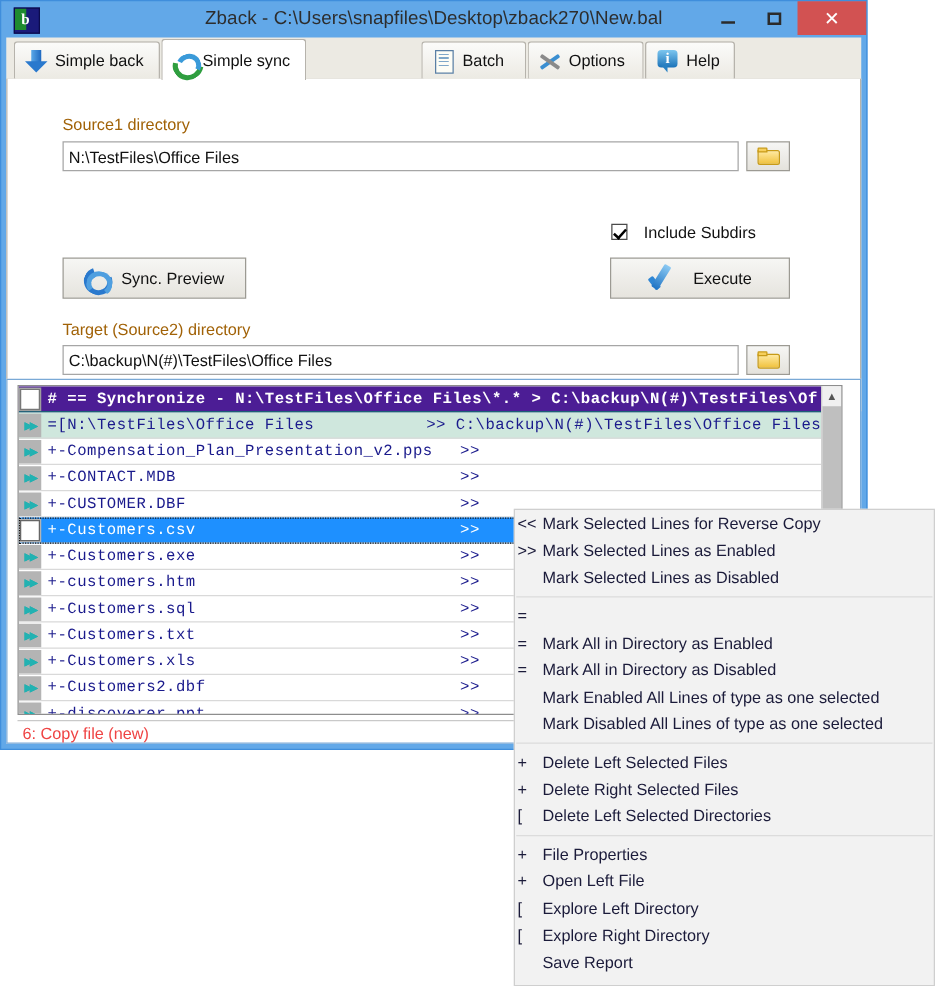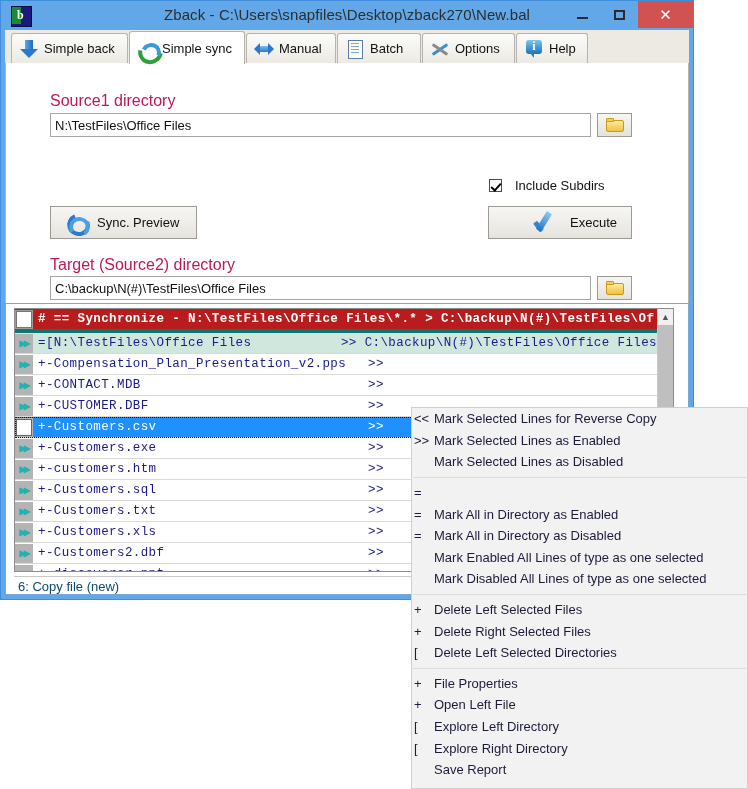--- a/index.html
+++ b/index.html
@@ -45,21 +45,21 @@
   .ic-tools{position:relative;}
   .ic-tools::before{content:"";position:absolute;left:1px;top:9px;width:18px;height:3px;background:#3b8fd1;transform:rotate(-35deg);border-radius:1px;}
   .ic-tools::after{content:"";position:absolute;left:1px;top:9px;width:18px;height:3px;background:#8a8a8a;transform:rotate(35deg);border-radius:1px;}
   .ic-info{position:relative;}
   .ic-info::before{content:"";position:absolute;left:2px;top:1px;width:16px;height:14px;background:linear-gradient(#7cc6ef,#1b72b8);border-radius:3px;}
   .ic-info::after{content:"i";position:absolute;left:0;top:0;width:20px;text-align:center;font:bold 12px "Liberation Serif",serif;color:#fff;line-height:15px;}
   .ic-info .tail{position:absolute;left:5px;top:13px;width:0;height:0;border-left:5px solid transparent;border-right:0 solid transparent;border-top:6px solid #2780c2;}
 
   
   .page{position:absolute;left:0;top:33px;width:684px;height:266px;background:#ffffff;border:1px solid #b6b3ac;border-top:none;box-sizing:border-box;}
-  .lbl{position:absolute;font-size:16px;color:#be185d;}
+  .lbl{position:absolute;font-size:13px;color:#a16207;}
   .txtbox{position:absolute;height:24px;background:#fff;border:1px solid #a6a6a6;box-sizing:border-box;
           font-size:13px;color:#111;padding:3px 4px;display:flex;align-items:center;}
   .folderbtn{position:absolute;width:35px;height:24px;background:linear-gradient(#f6f6f4,#e4e2dc);
              border:1px solid #9c9a93;box-sizing:border-box;display:flex;align-items:center;justify-content:center;cursor:default;}
   .fldr{position:relative;width:18px;height:14px;}
   .fldr::before{content:"";position:absolute;left:0;top:2px;width:18px;height:12px;background:linear-gradient(#ffe9a0,#f0c23e);border:1px solid #c79a17;box-sizing:border-box;border-radius:0 2px 2px 2px;}
   .fldr::after{content:"";position:absolute;left:0;top:0px;width:8px;height:4px;background:#f6cf5c;border:1px solid #c79a17;box-sizing:border-box;border-radius:1px 1px 0 0;}
   .chk-wrap{position:absolute;display:flex;align-items:center;gap:13px;font-size:13px;color:#111;cursor:default;}
   .chkbox{width:13px;height:13px;border:1px solid #4a4a4a;background:#fff;position:relative;box-sizing:border-box;}
   .chkbox::after{content:"";position:absolute;left:3px;top:1px;width:4px;height:8px;border:solid #000;border-width:0 2px 2px 0;transform:rotate(42deg);}
@@ -78,34 +78,34 @@
   .rows{position:absolute;left:0;top:0;right:16px;top:0;}
   .row{position:relative;height:20px;display:flex;align-items:center;border-bottom:1px solid #d9d9d9;overflow:hidden;white-space:nowrap;}
   .mark{width:18px;height:19px;flex:0 0 18px;background:#b4b4b4;display:flex;align-items:center;justify-content:center;}
   .mark .chev{color:#22b2b2;font:bold 12px "Liberation Sans",sans-serif;letter-spacing:-2px;text-shadow:0 0 0 #1aa;}
   .mark.blank{background:#b4b4b4;}
   .mark.blank .inner{width:14px;height:15px;background:#fff;border:1px solid #888;}
   .rtext{flex:1;font-family:"Liberation Mono",monospace;font-size:12.5px;color:#1a1a8c;padding-left:5px;letter-spacing:.4px;
          display:flex;align-items:center;overflow:hidden;}
   .rtext .gap{flex:1;}
   .arrow{padding-right:0;}
-  .row.head{background:#b91c1c;border-bottom:4px solid #0f766e;}
+  .row.head{background:#4c1d95;border-bottom:1px solid #0f766e;}
   .row.head .rtext{color:#ffffff;font-weight:bold;}
   .row.head .mark{background:#9e9e9e;}
   .row.head .mark .inner{width:14px;height:15px;background:#fff;border:1px solid #777;}
   .row.dir{background:#cfe7dd;}
   .row.sel{background:#1e90ff;outline:1px dotted #111;outline-offset:-1px;}
   .row.sel .rtext{color:#ffffff;}
   .row.sel .mark{background:#b4b4b4;}
   .row.sel .mark .inner{width:14px;height:15px;background:#fff;border:1px solid #666;}
   .sbar{position:absolute;right:0;top:0;width:16px;height:100%;background:#f0f0f0;border-left:1px solid #c8c8c8;box-sizing:border-box;}
   .sbtn{position:absolute;left:0;top:0;width:15px;height:16px;background:#f0f0f0;display:flex;align-items:center;justify-content:center;font-size:9px;color:#555;}
   .sthumb{position:absolute;left:0;top:16px;width:15px;height:155px;background:#bfbfbf;}
   .statusrow{position:absolute;left:8px;top:272px;width:660px;height:19px;display:flex;align-items:center;
-             font-size:13px;color:#0c4a6e;border-top:1px solid #c9c9c9;}
+             font-size:13px;color:#ef4444;border-top:1px solid #c9c9c9;}
   .st-left{flex:1;padding-left:4px;}
   .st-right{border-left:1px solid #c9c9c9;padding-left:7px;width:150px;overflow:hidden;white-space:nowrap;}
 
   
   .ctx{position:absolute;left:411px;top:407px;width:337px;height:382px;background:#f2f2f2;border:1px solid #cfcfcf;box-sizing:border-box;z-index:20;}
   .ctxitem{height:21.6px;display:flex;align-items:center;font-size:13px;color:#1b1b3a;padding-left:22px;cursor:default;white-space:nowrap;}
   .ctxitem .pfx{display:inline-block;width:20px;margin-left:-20px;}
   .ctxsep{height:1px;background:#dcdcdc;margin:4px 1px;}
 </style>
 </head>
@@ -133,26 +133,20 @@
         <span class="tabicon ic-down"></span>
         <span>Simple back</span>
       </div>
       <div class="tab active" style="left:124px;width:116px;">
         <span class="tabicon ic-sync">
             <i class="a"></i>
             <i class="b"></i>
           </span>
         <span>Simple sync</span>
       </div>
-      <div class="tab" style="left:241px;width:90px;">
-        <span class="tabicon ic-lr">
-            <i class="r"></i>
-          </span>
-        <span>Manual</span>
-      </div>
       <div class="tab" style="left:332px;width:84px;">
         <span class="tabicon ic-doc">
             <i class="lines"></i>
           </span>
         <span>Batch</span>
       </div>
       <div class="tab" style="left:417px;width:93px;">
         <span class="tabicon ic-tools"></span>
         <span>Options</span>
       </div>
@@ -176,21 +170,21 @@
         <span>Include Subdirs</span>
       </div>
 
       <div class="bigbtn" style="left:44px;top:143px;width:147px;">
         <span class="ic-refresh">
             <i class="r1"></i>
             <i class="r2"></i>
           </span>
         <span>Sync. Preview</span>
       </div>
-      <div class="bigbtn" style="left:482px;top:143px;width:144px;justify-content:flex-end;">
+      <div class="bigbtn" style="left:482px;top:143px;width:144px;justify-content:center;">
         <span class="ic-check"></span>
         <span>Execute</span>
       </div>
 
       <div class="lbl" style="left:44px;top:193px;">Target (Source2) directory</div>
       <div class="txtbox" style="left:44px;top:213px;width:541px;">C:\backup\N(#)\TestFiles\Office Files</div>
       <div class="folderbtn" style="left:591px;top:213px;">
           <span class="fldr"></span>
         </div>
     </div>

